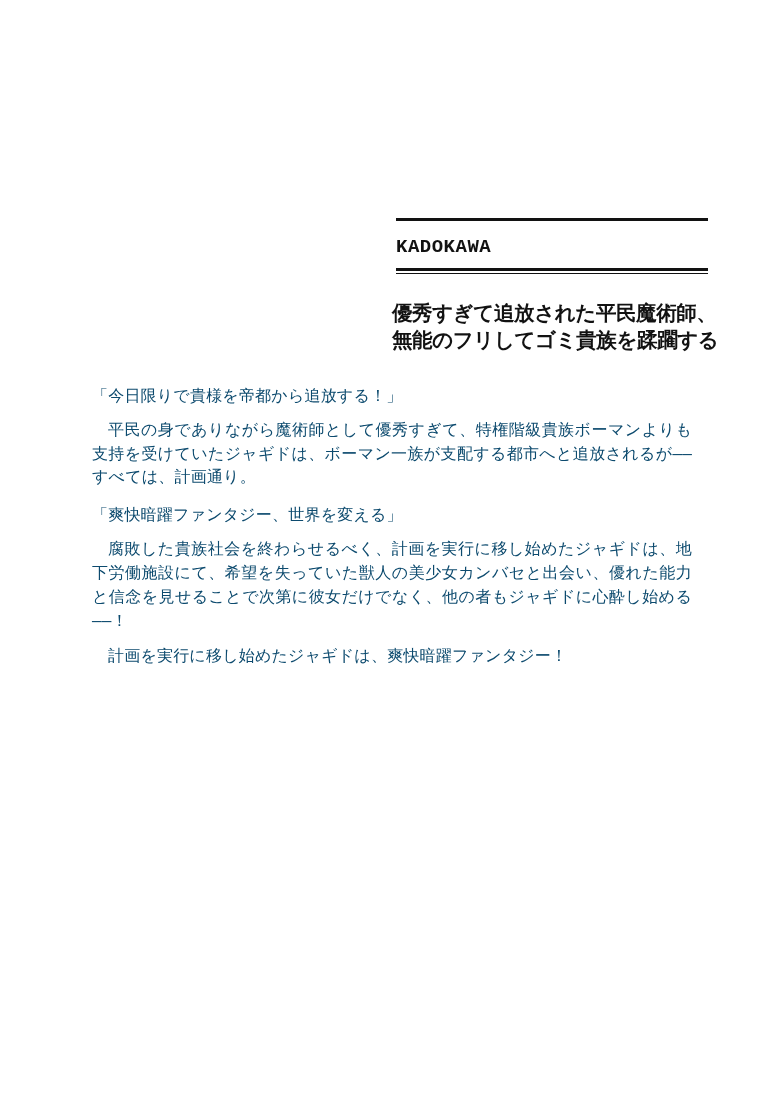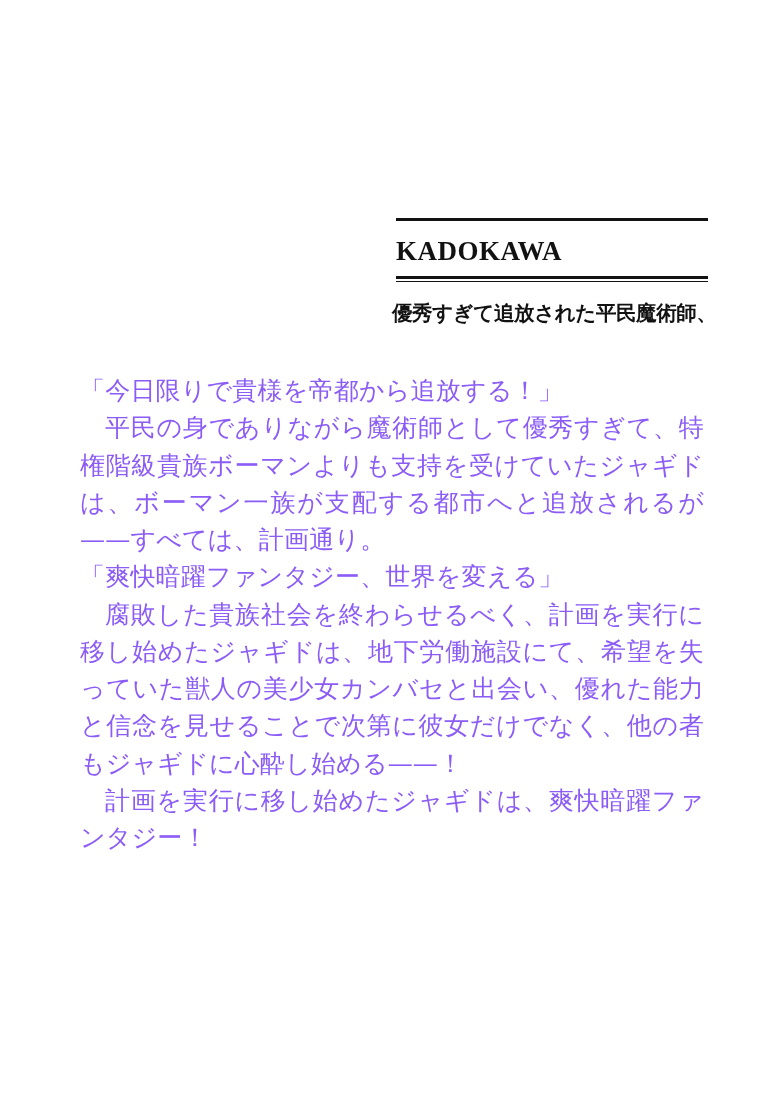--- a/index.html
+++ b/index.html
@@ -27,23 +27,23 @@
     left: 396px;
     top: 218px;
     width: 312px;
   }
   .rule-top {
     width: 100%;
     height: 3px;
     background: #121212;
   }
   .publisher-name {
-    font-family: Liberation Serif, serif;
+    font-family: Liberation Mono, monospace;
     font-weight: bold;
-    font-size: 27px;
+    font-size: 19px;
     letter-spacing: 0.5px;
     color: #121212;
     margin-top: 17px;
     margin-bottom: 11px;
     line-height: 1;
   }
   .rule-mid {
     width: 100%;
     height: 3px;
     background: #121212;
@@ -75,46 +75,48 @@
 
   
   .body-block {
     position: absolute;
     left: 80px;
     top: 372px;
     width: 624px;
   }
   .para {
     font-family: "DejaVu Serif", serif;
-    font-size: 25px;
+    font-size: 16px;
     line-height: 1.49;
-    color: #8b5cf6;
-    margin: 0;
+    color: #0c4a6e;
+    margin: 12px;
     letter-spacing: 0.2px;
     text-align: justify;
     text-justify: inter-character;
   }
   .para.indent {
     text-indent: 1em;
+    font-family: Liberation Mono, monospace;
   }
 </style>
 </head>
 <body>
 
 <div class="page">
 
   <div class="publisher-block">
     <div class="rule-top"></div>
     <div class="publisher-name">KADOKAWA</div>
     <div class="rule-mid"></div>
     <div class="rule-thin"></div>
   </div>
 
   <div class="title-block">
     <div class="title-line">優秀すぎて追放された平民魔術師、</div>
+    <div class="title-line">無能のフリしてゴミ貴族を蹂躙する</div>
   </div>
 
   <div class="body-block">
     <p class="para">「今日限りで貴様を帝都から追放する！」</p>
     <p class="para indent">平民の身でありながら魔術師として優秀すぎて、特権階級貴族ボーマンよりも支持を受けていたジャギドは、ボーマン一族が支配する都市へと追放されるが——すべては、計画通り。</p>
     <p class="para">「爽快暗躍ファンタジー、世界を変える」</p>
     <p class="para indent">腐敗した貴族社会を終わらせるべく、計画を実行に移し始めたジャギドは、地下労働施設にて、希望を失っていた獣人の美少女カンバセと出会い、優れた能力と信念を見せることで次第に彼女だけでなく、他の者もジャギドに心酔し始める——！</p>
     <p class="para indent">計画を実行に移し始めたジャギドは、爽快暗躍ファンタジー！</p>
   </div>
 

